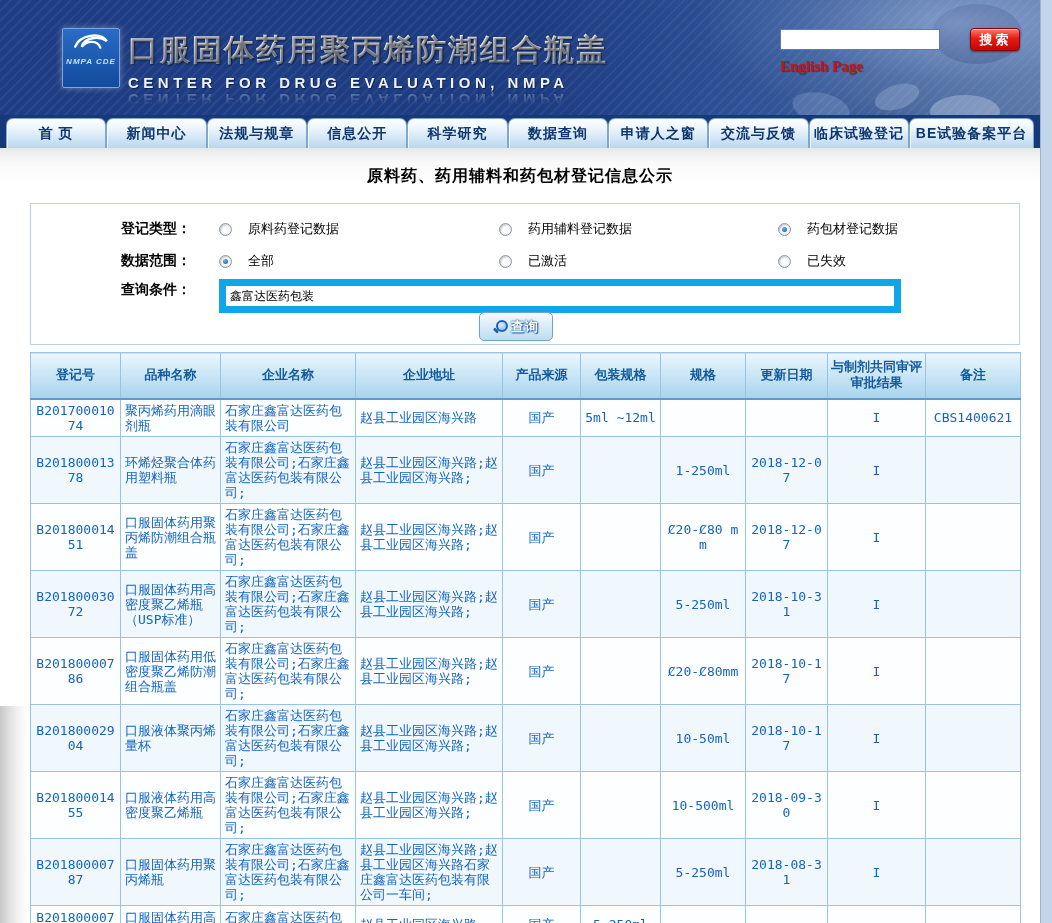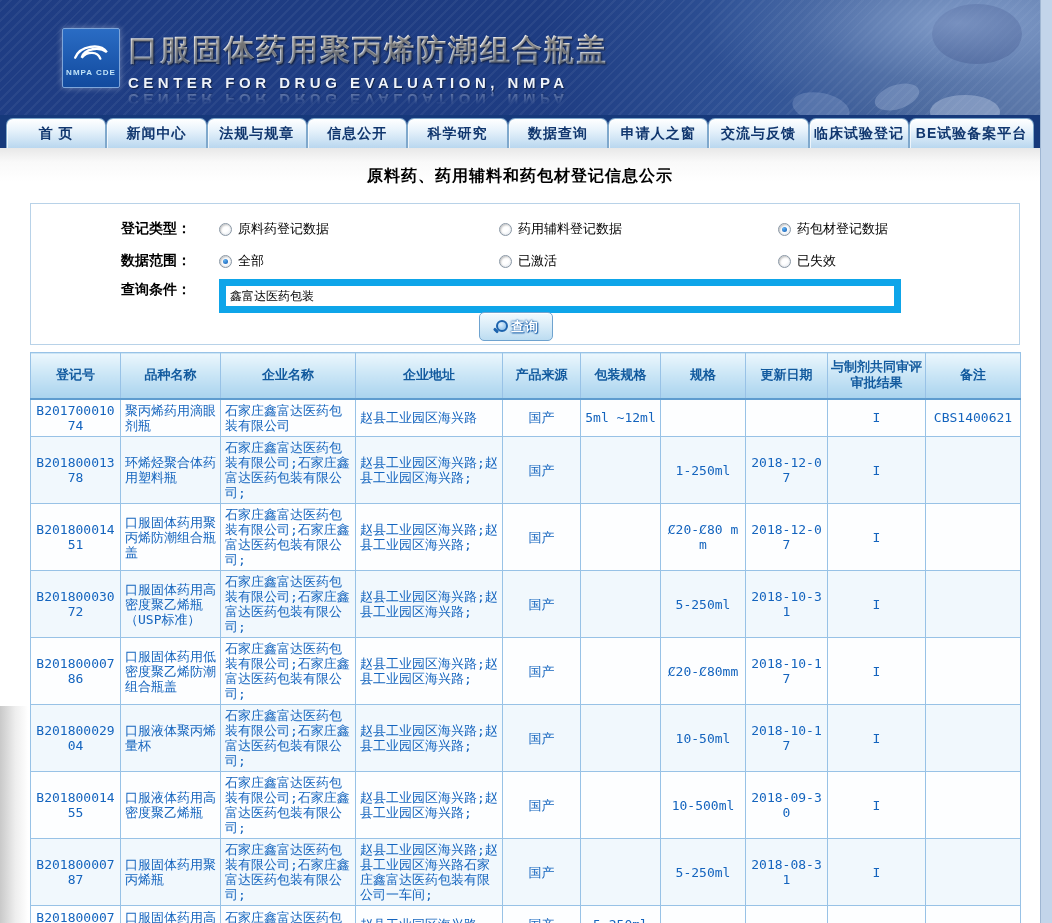--- a/index.html
+++ b/index.html
@@ -15,22 +15,22 @@
   .banner::after{content:"";position:absolute;right:0;top:0;width:330px;height:115px;
     background:radial-gradient(ellipse at 75% 20%,rgba(170,195,235,.55) 0%,rgba(120,150,200,.25) 45%,rgba(0,0,0,0) 75%);}
   .pill{position:absolute;border-radius:50%;}
   .pill.p1{right:40px;bottom:-14px;width:70px;height:34px;background:rgba(220,230,245,.35);}
   .pill.p2{right:120px;bottom:6px;width:46px;height:24px;background:rgba(200,215,240,.28);transform:rotate(-18deg);}
   .pill.p3{right:190px;bottom:-8px;width:58px;height:30px;background:rgba(190,210,240,.22);transform:rotate(12deg);}
   .pill.p4{right:18px;top:4px;width:90px;height:60px;background:rgba(30,50,110,.45);}
 
   .logo{position:absolute;left:62px;top:28px;width:56px;height:58px;
     background:linear-gradient(180deg,#2a6cc4,#124a9e);border:1px solid #7fa6da;border-radius:2px;
-    display:flex;flex-direction:column;align-items:center;justify-content:center;z-index:3;
-    box-shadow:0 0 6px rgba(255,255,255,.35);}
+    display:flex;flex-direction:column;align-items:center;z-index:3;
+    box-shadow:0 0 6px rgba(255,255,255,.35);font-style:italic;}
   .logo svg{display:block;}
   .logo-text{font-size:8px;font-weight:bold;color:#bfe2f8;letter-spacing:1px;margin-top:2px;}
 
   .titles{position:absolute;left:128px;top:30px;z-index:3;white-space:nowrap;}
   .title-cn{font-size:30px;font-weight:bold;letter-spacing:2px;color:#fff;
     text-shadow:1px 1px 2px rgba(0,0,0,.55);
     background:linear-gradient(180deg,#ffffff 35%,#cdd9ec 70%,#aebfd9 100%);
     -webkit-background-clip:text;background-clip:text;-webkit-text-fill-color:transparent;}
   .title-en{font-size:15px;font-weight:bold;letter-spacing:4.5px;color:#eef3fa;margin-top:3px;
     text-shadow:1px 1px 1px rgba(0,0,0,.5);}
@@ -70,21 +70,21 @@
     background:#c3d5ea;border-left:1px solid #9fb6d2;box-sizing:border-box;}
 
   .page-title{position:absolute;left:0;top:18px;width:1040px;text-align:center;
     font-size:16px;font-weight:bold;color:#000;letter-spacing:1px;}
 
   
   .form-box{position:absolute;left:30px;top:55px;width:990px;height:142px;
     border:1px solid #b8d2e8;background:#fff;box-sizing:border-box;}
   .form-label{position:absolute;left:90px;font-size:14px;font-weight:bold;color:#000;}
   .opt-row{position:absolute;left:0;width:990px;height:18px;}
-  .opt{position:absolute;display:flex;align-items:center;gap:6px;cursor:pointer;justify-content:space-between;}
+  .opt{position:absolute;display:flex;align-items:center;gap:16px;cursor:pointer;justify-content:space-between;}
   .opt:nth-child(1){left:188px;} .opt:nth-child(2){left:468px;} .opt:nth-child(3){left:747px;}
   .radio{width:13px;height:13px;border-radius:50%;box-sizing:border-box;
     border:1px solid #8a97a5;background:radial-gradient(circle at 35% 30%,#ffffff 45%,#dde3ea 100%);
     box-shadow:inset 1px 1px 2px rgba(0,0,0,.25);position:relative;}
   .radio.checked::after{content:"";position:absolute;left:3px;top:3px;width:5px;height:5px;
     border-radius:50%;background:radial-gradient(circle at 35% 30%,#5fb2f2,#0f57b0);}
   .optlabel{font-size:13px;color:#000;}
   .query-input{position:absolute;left:188px;top:75px;width:660px;height:18px;
     border:7px solid #0ea5e9;font-size:12px;padding:1px 4px;color:#000;
     font-family:"Liberation Sans",sans-serif;}
@@ -140,20 +140,25 @@
       </span>
       <div class="logo-text">NMPA CDE</div>
     </div>
 
     <div class="titles">
       <div class="title-cn">口服固体药用聚丙烯防潮组合瓶盖</div>
       <div class="title-en">CENTER FOR DRUG EVALUATION, NMPA</div>
       <div class="title-en reflect">CENTER FOR DRUG EVALUATION, NMPA</div>
     </div>
 
+    <div class="search-area">
+      <input class="site-search-input" type="text" style="">
+      <button class="search-btn">搜索</button>
+      <a class="english-link" href="#">English Page</a>
+    </div>
   </div>
 
   <div class="nav">
     <ul id="nav-tabs">
         <li>首 页</li>
         <li>新闻中心</li>
         <li>法规与规章</li>
         <li>信息公开</li>
         <li>科学研究</li>
         <li>数据查询</li>

